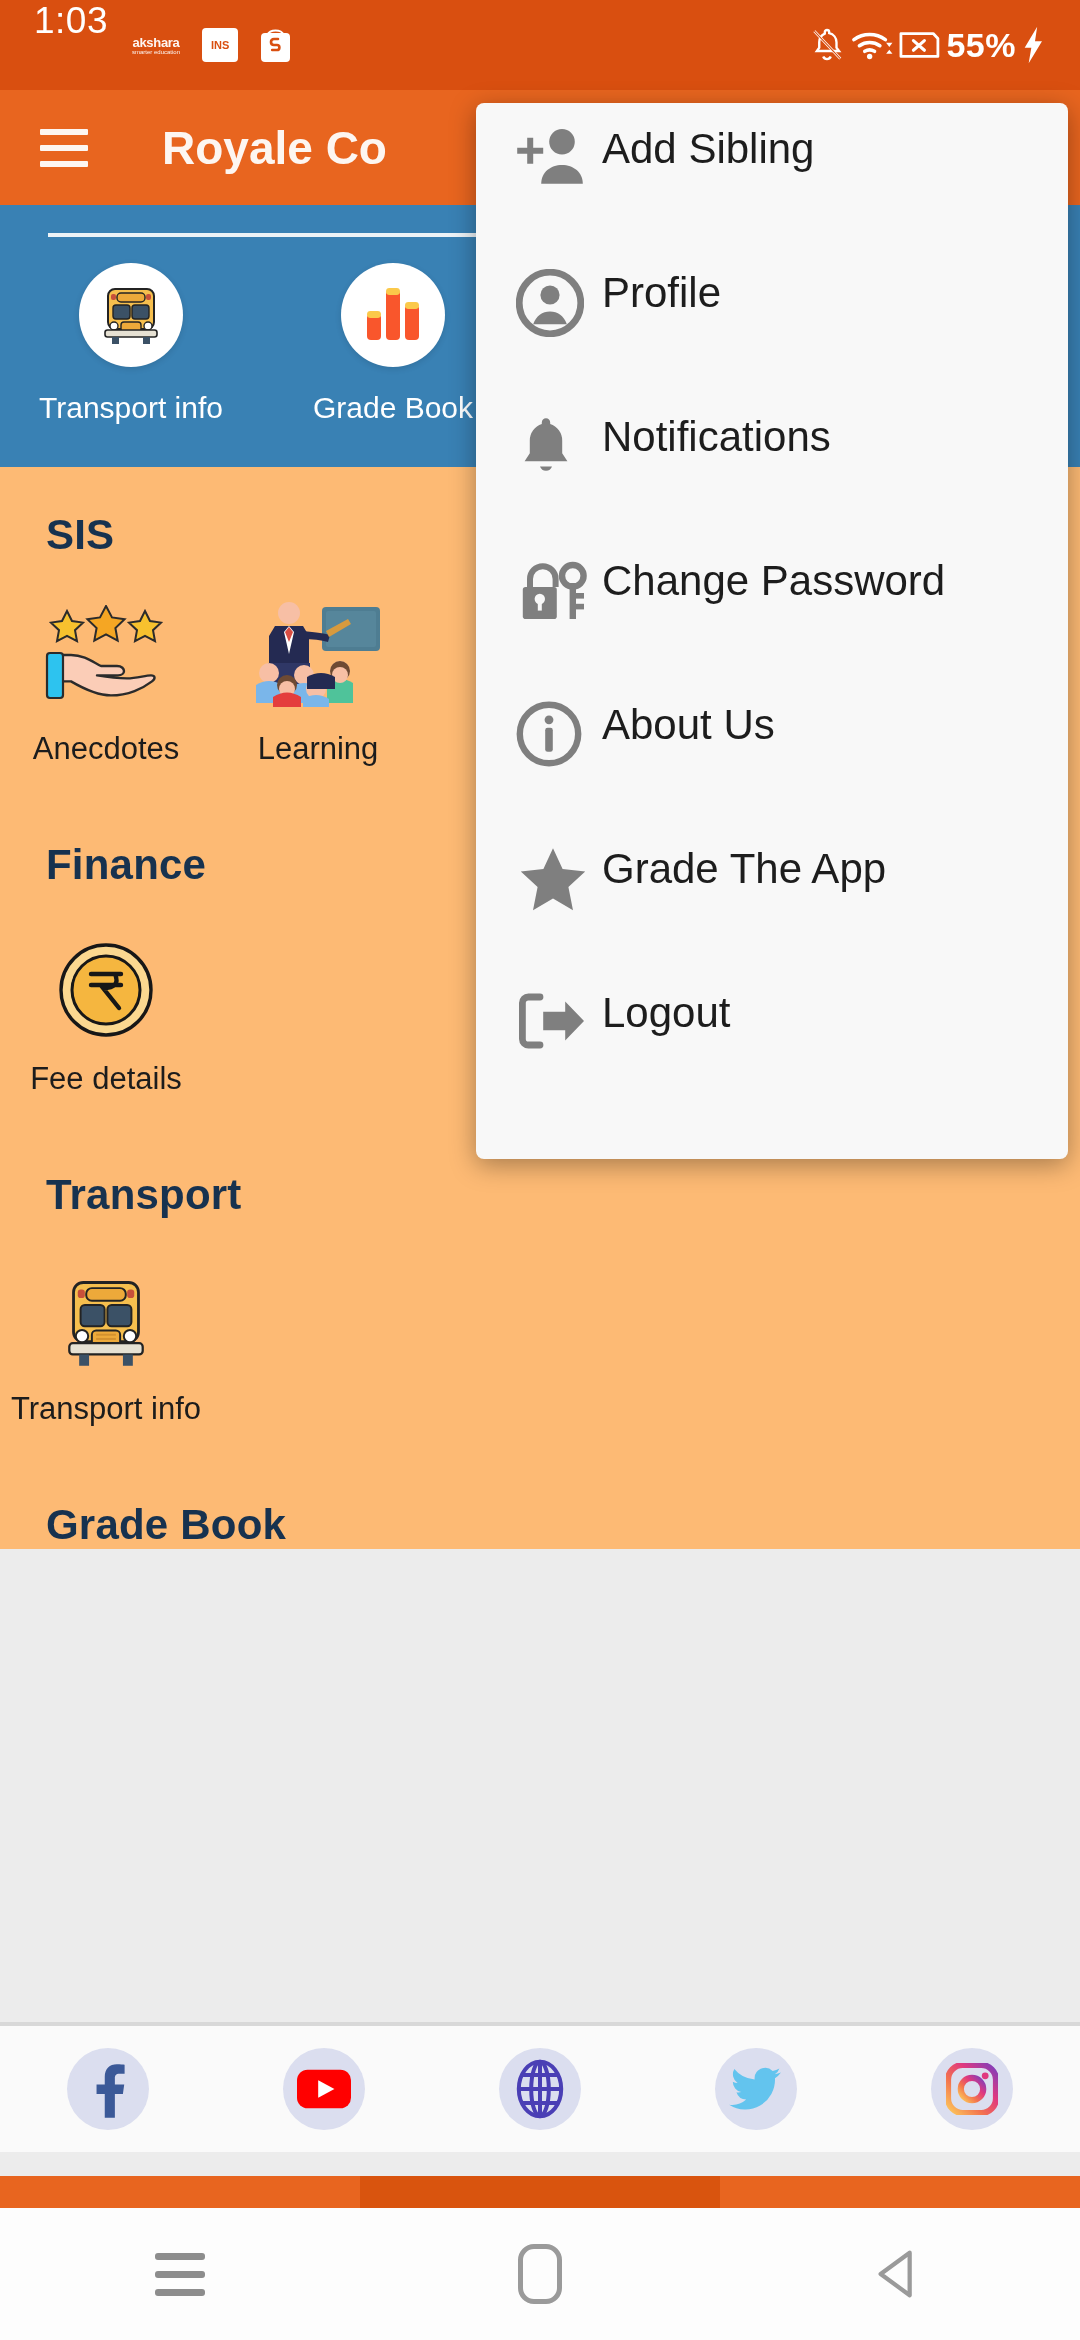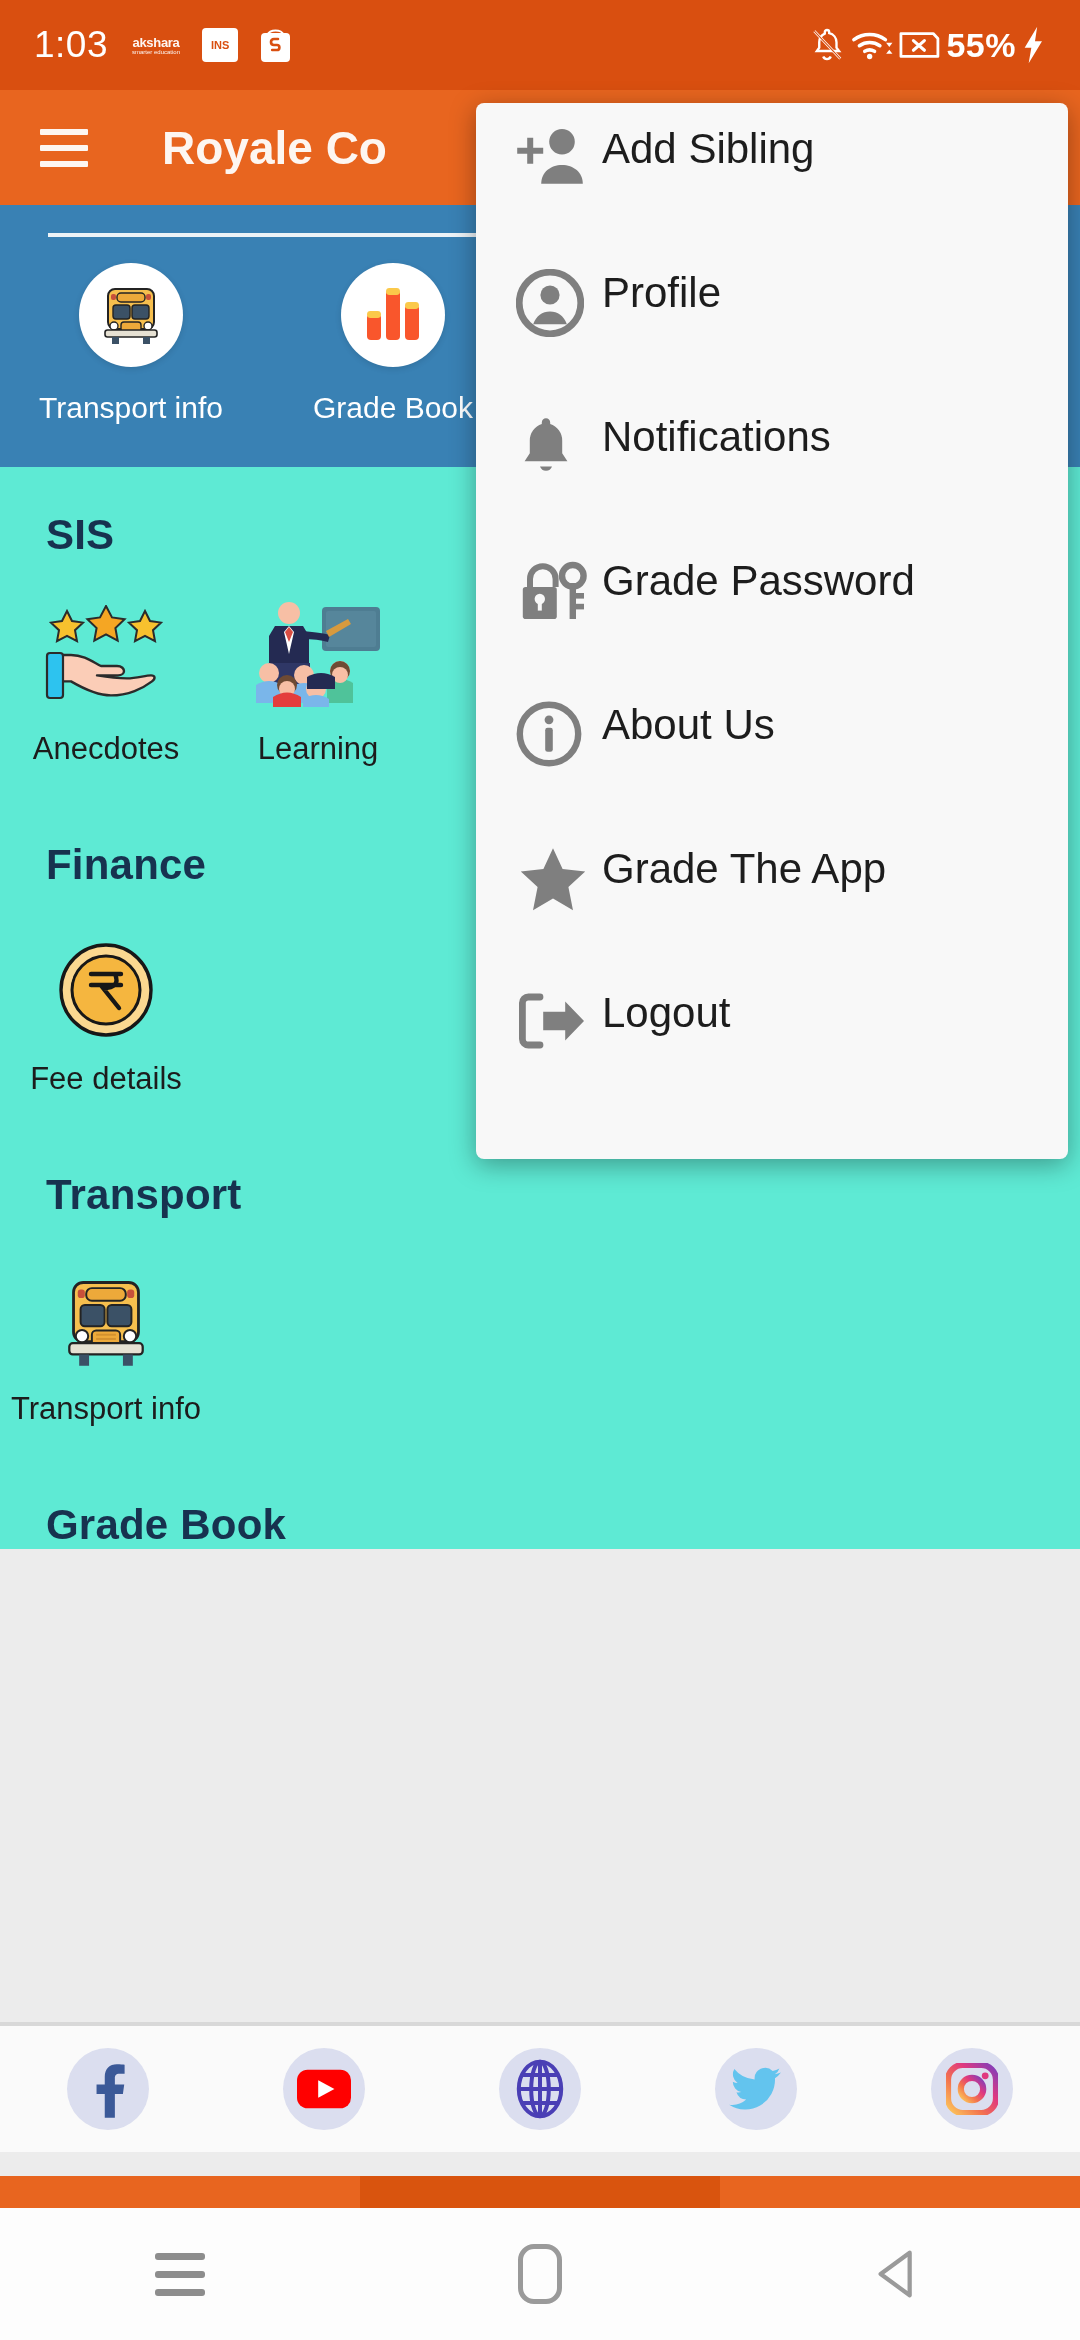--- a/index.html
+++ b/index.html
@@ -7,21 +7,21 @@
   body {
     font-family:"Liberation Sans", sans-serif;
     background:#ececec;
     overflow:hidden;
     position:relative;
   }
 
   
   .statusbar {
     height:90px; background:#d94f10;
-    display:flex; align-items:center;
+    display:flex; 
     padding:0 34px;
     color:#fff;
   }
   .sb-time { font-size:37px; letter-spacing:0.5px; }
   .sb-notifs { display:flex; align-items:center; gap:22px; margin-left:24px; }
   .sb-spacer { flex:1; }
   .sb-right { display:flex; align-items:center; gap:4px; }
   .sb-battery { font-size:34px; font-weight:600; letter-spacing:0.5px; }
   .sb-ico { display:block; }
 
@@ -64,21 +64,21 @@
     cursor:pointer;
   }
   .quick-circle {
     width:104px; height:104px; border-radius:50%;
     background:#fff; display:flex; align-items:center; justify-content:center;
     box-shadow:0 2px 6px rgba(0,0,0,.12);
   }
   .quick-label { color:#fff; font-size:30px; margin-top:24px; white-space:nowrap; }
 
   
-  .content { background:#5eead4; }
+  .content { background:#fdba74; }
   .section { padding:0 0 0 0; }
   .section-title {
     color:#17324f; font-size:42px; font-weight:700;
     padding:44px 0 0 46px; letter-spacing:0.2px;
   }
   .tile-row { display:flex; padding:38px 0 30px 0; }
   .tile {
     width:212px; display:flex; flex-direction:column; align-items:center;
     cursor:pointer;
   }
@@ -462,21 +462,21 @@
         <path d="M7 15V11a6.4 6.4 0 0 1 12.8 0v4" fill="none" stroke="#7f7f7f" stroke-width="3"></path>
         <rect x="3.4" y="15" width="17" height="16" rx="1.4" class="gray"></rect>
         <circle cx="11.9" cy="21" r="2.6" fill="#f8f8f8"></circle>
         <rect x="10.9" y="21.6" width="2" height="5.2" fill="#f8f8f8"></rect>
         <circle cx="28.4" cy="9.4" r="5.4" fill="none" stroke="#7f7f7f" stroke-width="3.2"></circle>
         <rect x="26.8" y="13" width="3.2" height="18" class="gray"></rect>
         <rect x="30" y="18" width="4" height="2.8" class="gray"></rect>
         <rect x="30" y="23.4" width="4" height="2.8" class="gray"></rect>
       </svg>
     </div>
-    <div class="menu-label">Grade Password</div>
+    <div class="menu-label">Change Password</div>
   </div>
 
   <div class="menu-item">
     <div class="menu-icon">
       <svg width="66" height="66" viewBox="0 0 33 33" aria-hidden="true">
         <circle cx="16.5" cy="16.5" r="14.6" fill="none" stroke="#7f7f7f" stroke-width="3.2"></circle>
         <circle cx="16.5" cy="9.4" r="2.2" class="gray"></circle>
         <rect x="14.6" y="13.4" width="3.8" height="12" rx="1.2" class="gray"></rect>
       </svg>
     </div>

